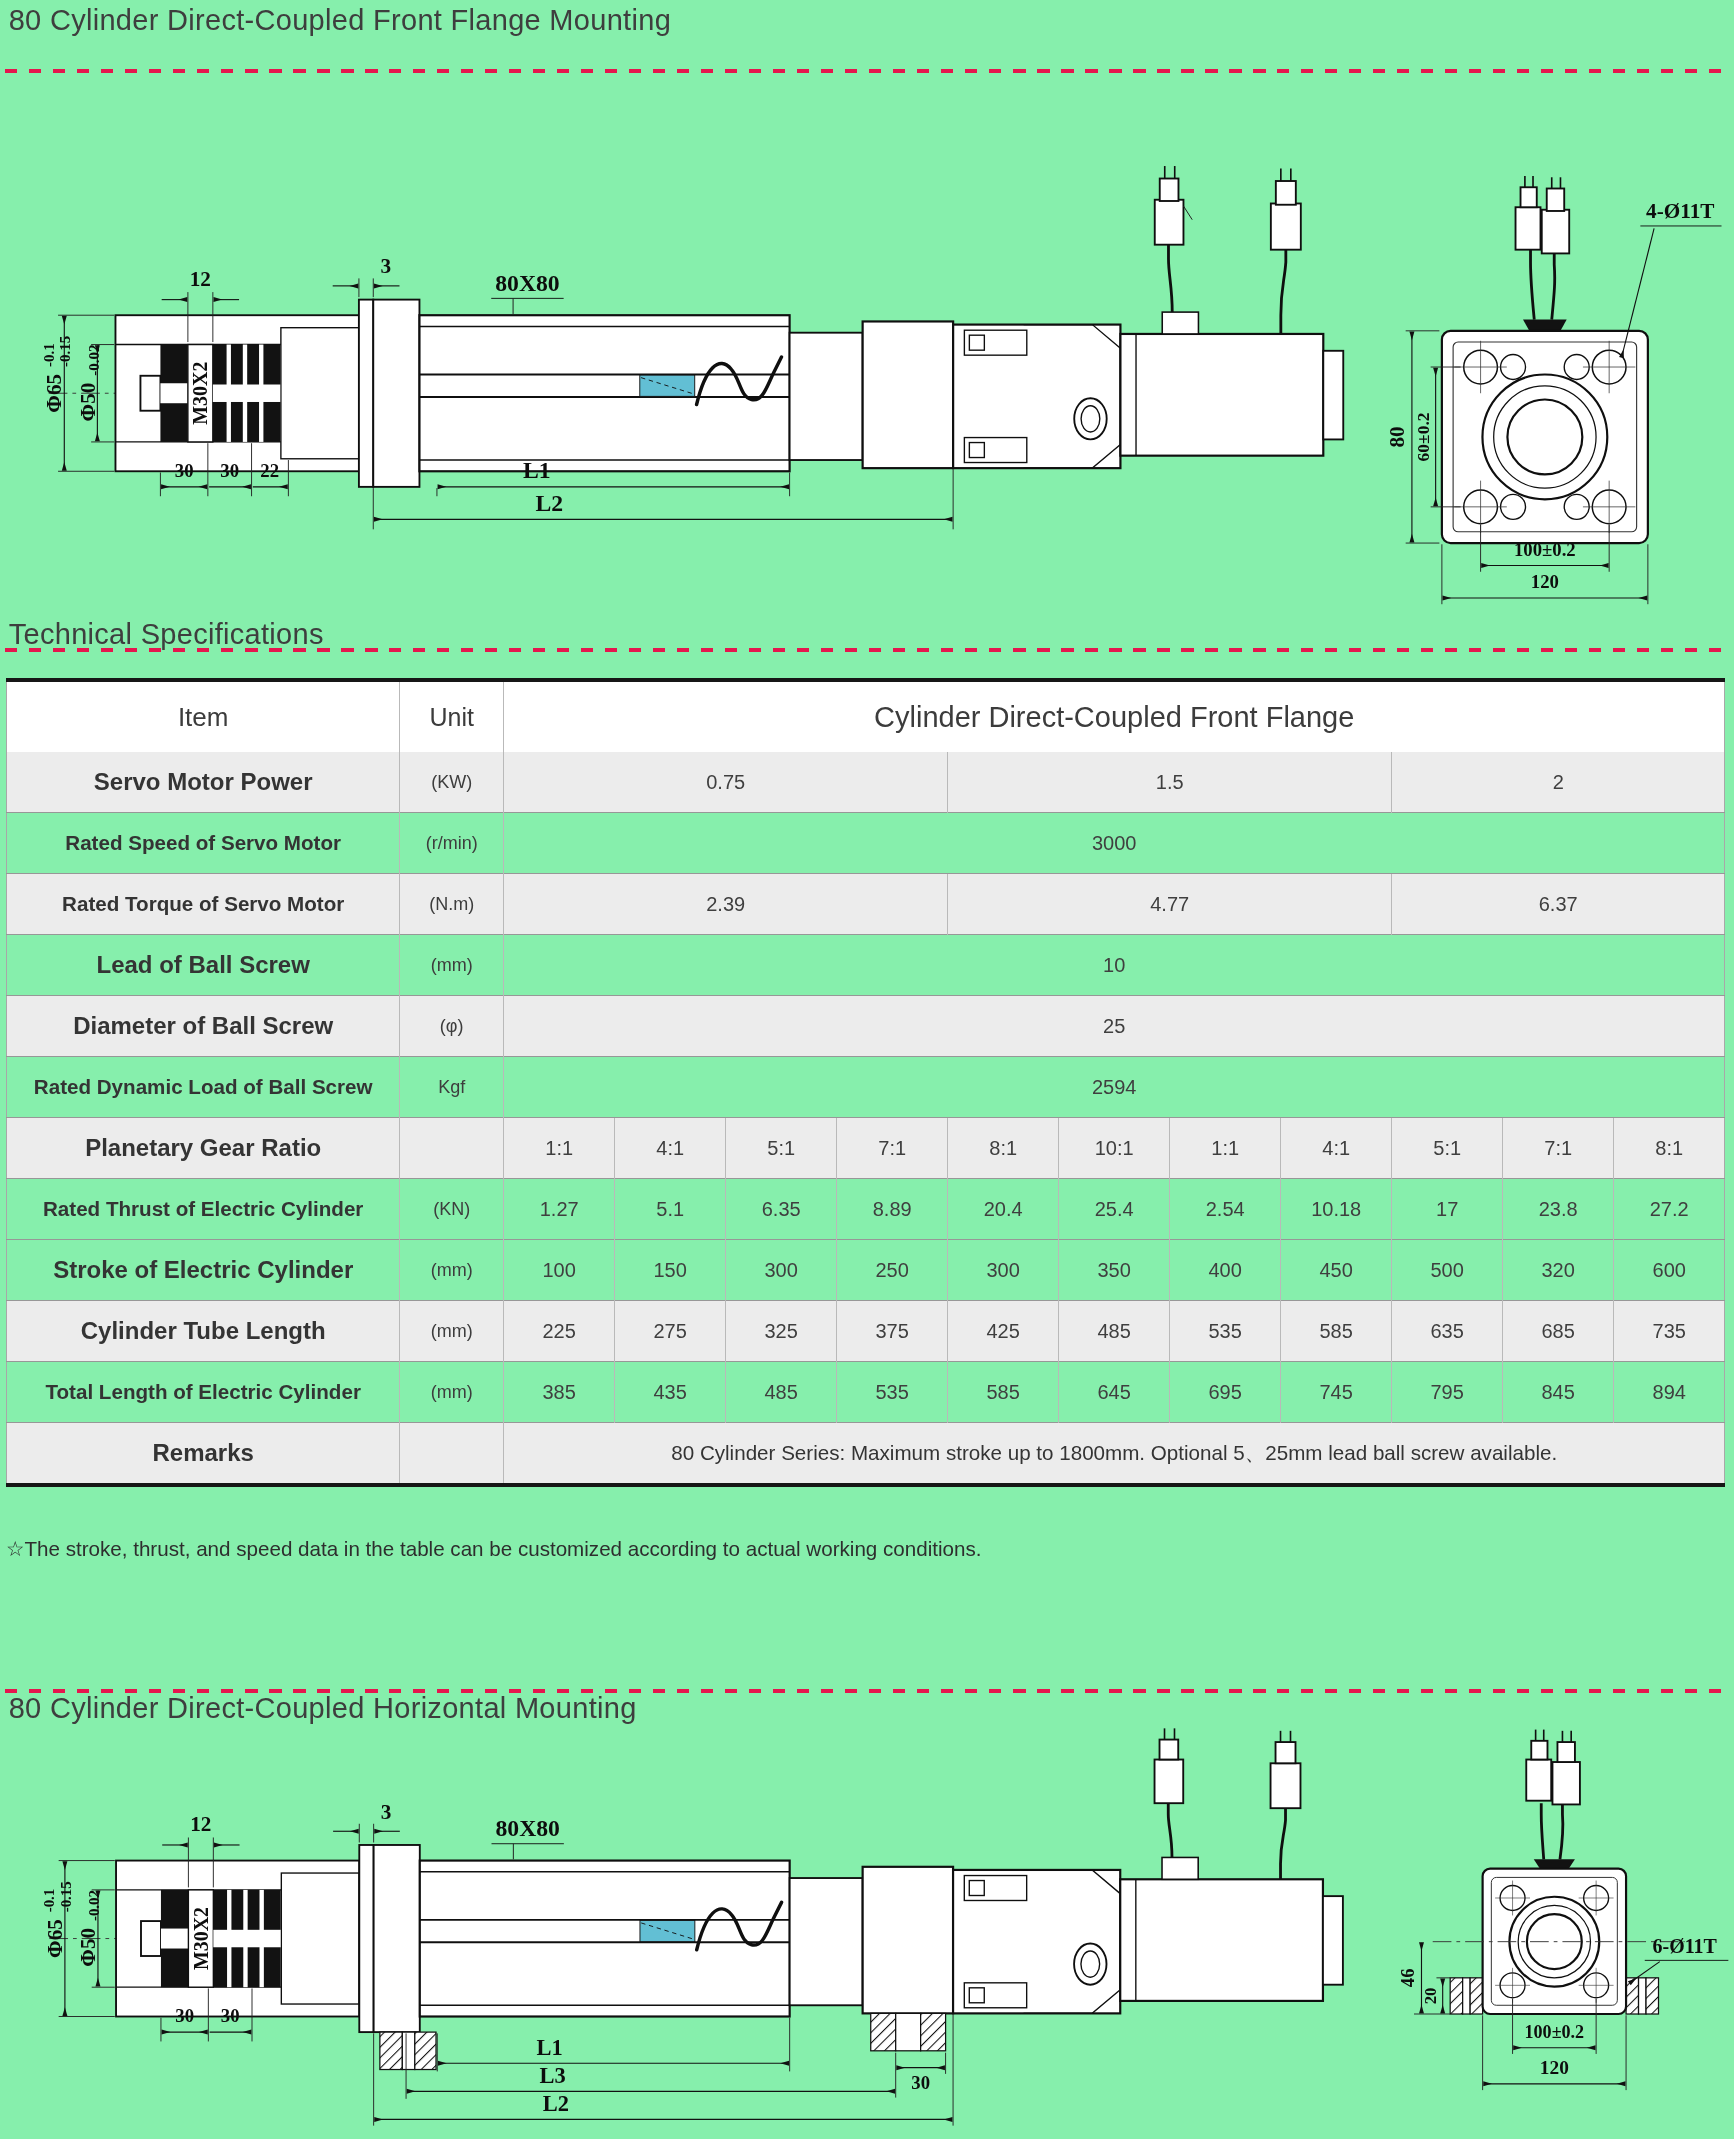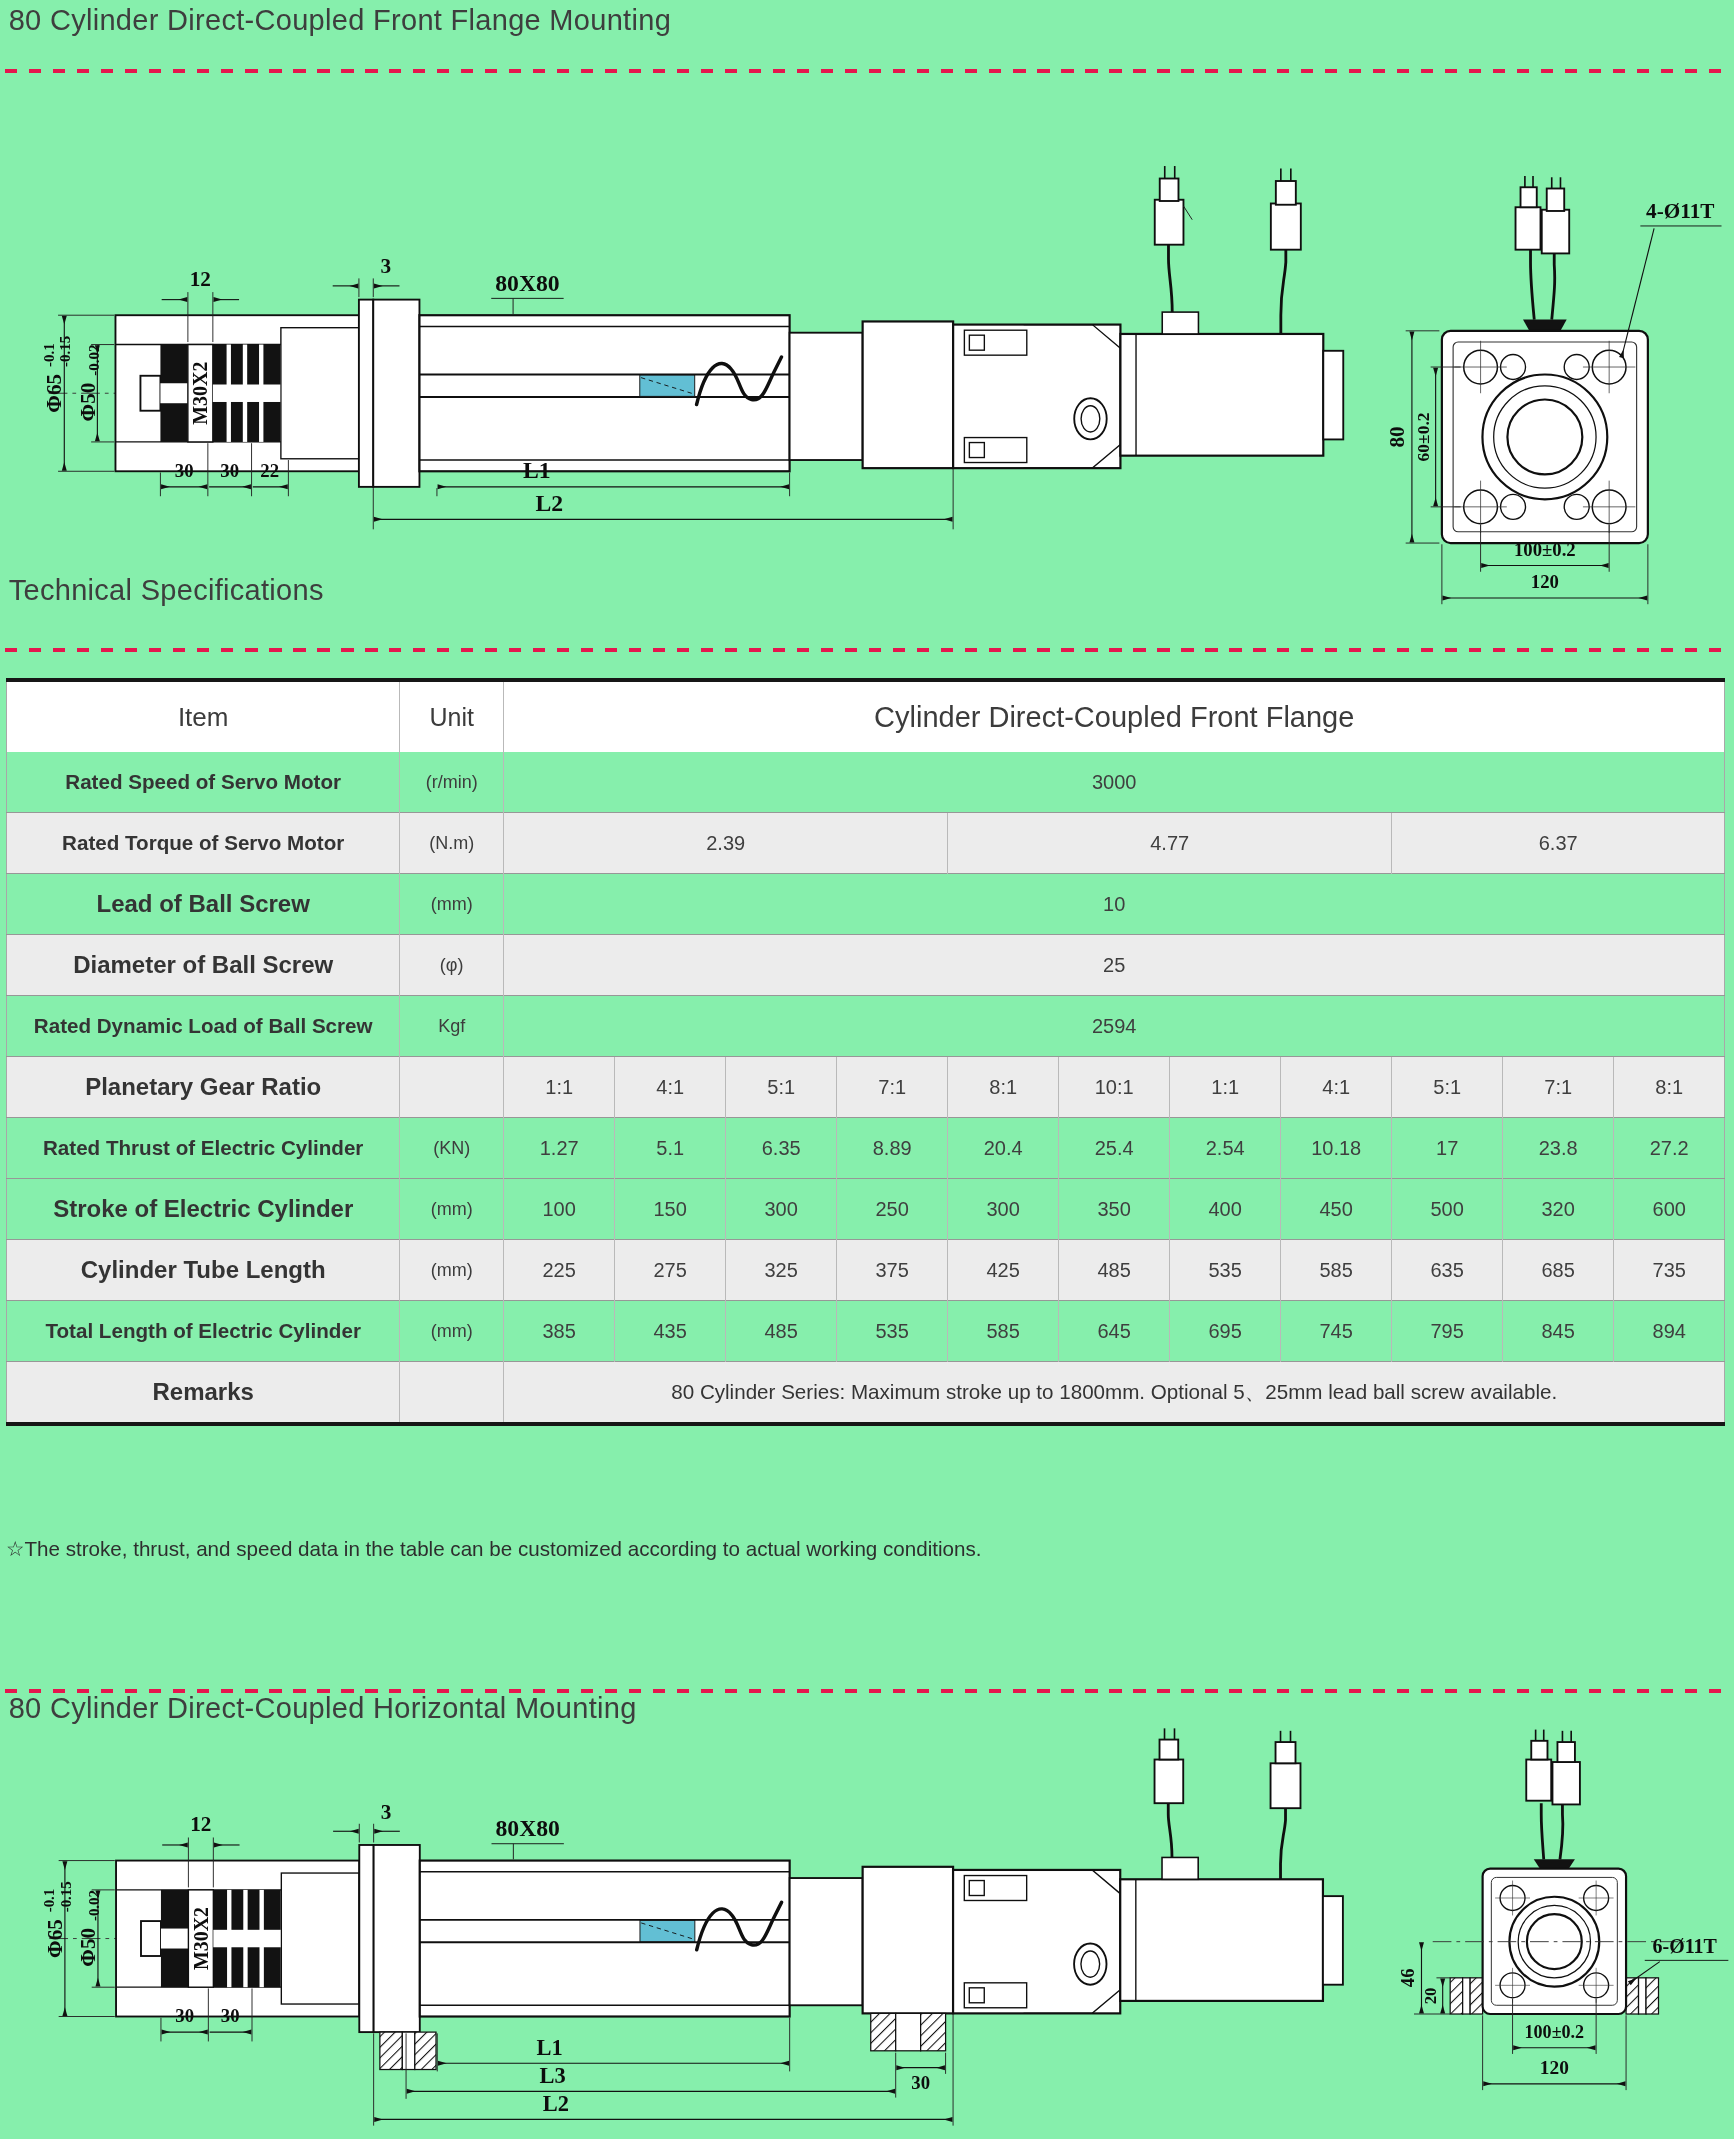--- a/index.html
+++ b/index.html
@@ -253,37 +253,44 @@
         <line class="ext" x1="2578" y1="841" x2="2578" y2="916"></line>
       <line class="dim" x1="2374" y1="906" x2="2576" y2="906" marker-start="url(#a1)" marker-end="url(#a1)"></line>
       <text class="dimt2" x="2475" y="890">100±0.2</text>
       <line class="ext" x1="2310" y1="872" x2="2310" y2="968"></line>
         <line class="ext" x1="2640" y1="872" x2="2640" y2="968"></line>
       <line class="dim" x1="2312" y1="958" x2="2638" y2="958" marker-start="url(#a1)" marker-end="url(#a1)"></line>
       <text class="dimt2" x="2475" y="942">120</text>
     </g>
   </svg>
 
-  <div class="sect-title" style="top:574px;">Technical Specifications</div>
+  <div class="sect-title" style="top:618px;">Technical Specifications</div>
   <div class="dashline" style="top:648px;"></div>
 
   <table id="spec-table">
     <colgroup>
       <col style="width:393px">
         <col style="width:104px">
       <col span="11" style="width:111px">
     </colgroup>
     <thead>
       <tr>
         <th class="h-item">Item</th>
         <th class="h-unit">Unit</th>
         <th class="h-group" colspan="11">Cylinder Direct-Coupled Front Flange</th>
       </tr>
     </thead>
     <tbody id="spec-rows">
+        <tr class="shade">
+          <td class="lab lab-lg">Servo Motor Power</td>
+          <td class="unit">(KW)</td>
+          <td class="val" colspan="4">0.75</td>
+          <td class="val" colspan="4">1.5</td>
+          <td class="val" colspan="3">2</td>
+        </tr>
         <tr>
           <td class="lab lab-sm">Rated Speed of Servo Motor</td>
           <td class="unit">(r/min)</td>
           <td class="val" colspan="11">3000</td>
         </tr>
         <tr class="shade">
           <td class="lab lab-sm">Rated Torque of Servo Motor</td>
           <td class="unit">(N.m)</td>
           <td class="val" colspan="4">2.39</td>
           <td class="val" colspan="4">4.77</td>

